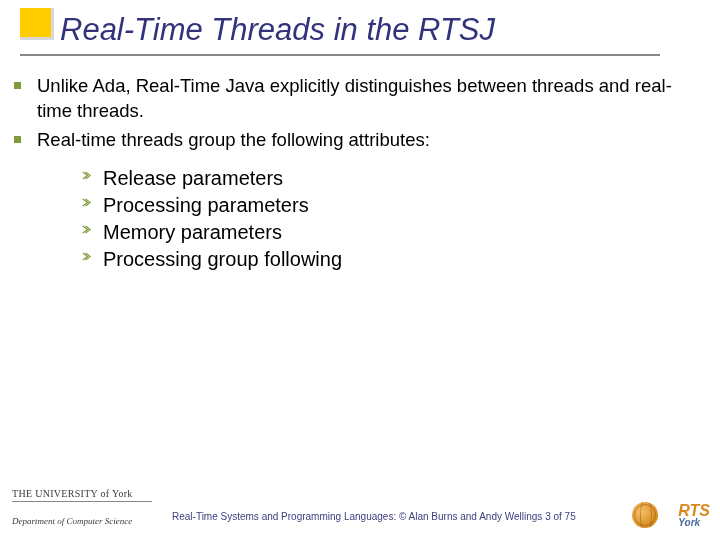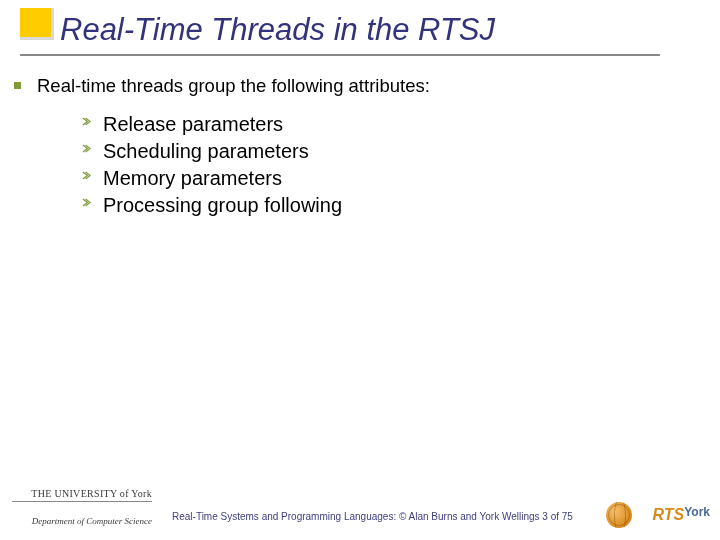--- a/index.html
+++ b/index.html
@@ -80,21 +80,20 @@
   .sub-text {
     font-size: 20px;
     color: #000000;
   }
   .footer {
     position: absolute;
     left: 0;
     bottom: 0;
     width: 720px;
     height: 54px;
-    text-align: right;
   }
   .uni-logo {
     position: absolute;
     left: 12px;
     bottom: 14px;
     width: 140px;
   }
   .uni-name {
     font-family: "Times New Roman", serif;
     font-size: 10px;
@@ -141,66 +140,71 @@
   .globe::before, .globe::after {
     content: "";
     position: absolute;
     border: 1px solid rgba(120,70,10,0.4);
     border-radius: 50%;
   }
   .globe::before { left: 2px; top: 2px; right: 2px; bottom: 2px; }
   .globe::after { left: 8px; top: -4px; width: 10px; height: 34px; }
   .rts-text {
     display: flex;
-    flex-direction: row;
+    flex-direction: column;
     line-height: 1;
     margin-left: 16px;
   }
   .rts-big {
     font-family: Arial, sans-serif;
     font-weight: bold;
     font-style: italic;
     font-size: 16px;
     color: #d88a1c;
   }
   .rts-small {
     font-family: Arial, sans-serif;
     font-weight: bold;
-    font-size: 12px;
+    font-style: italic;
+    font-size: 10px;
     color: #4a6a9a;
     margin-top: -1px;
   }
 </style>
 </head>
 <body>
 
 <div class="title-area">
   <div class="title-square"></div>
   <div class="title-text">Real-Time Threads in the RTSJ</div>
 </div>
 <div class="title-underline"></div>
 
 <div class="content">
   <div class="bullet-row">
     <div class="square-bullet"></div>
+    <div class="bullet-text">Unlike Ada, Real-Time Java explicitly distinguishes between threads and real-time threads.</div>
+  </div>
+  <div class="bullet-row">
+    <div class="square-bullet"></div>
     <div class="bullet-text">Real-time threads group the following attributes:</div>
   </div>
 
   <div class="sub-list">
     <div class="sub-row">
       <svg class="chevron-bullet" width="9" height="9" viewBox="0 0 10 10">
           <path d="M1 1 L6 5 L1 9 M4 1 L9 5 L4 9" stroke="#809a3b" stroke-width="1.4" fill="none"></path>
         </svg>
       <div class="sub-text">Release parameters</div>
     </div>
     <div class="sub-row">
       <svg class="chevron-bullet" width="9" height="9" viewBox="0 0 10 10">
           <path d="M1 1 L6 5 L1 9 M4 1 L9 5 L4 9" stroke="#809a3b" stroke-width="1.4" fill="none"></path>
         </svg>
-      <div class="sub-text">Scheduling parameters</div>
+      <div class="sub-text">Processing parameters</div>
     </div>
     <div class="sub-row">
       <svg class="chevron-bullet" width="9" height="9" viewBox="0 0 10 10">
           <path d="M1 1 L6 5 L1 9 M4 1 L9 5 L4 9" stroke="#809a3b" stroke-width="1.4" fill="none"></path>
         </svg>
       <div class="sub-text">Memory parameters</div>
     </div>
     <div class="sub-row">
       <svg class="chevron-bullet" width="9" height="9" viewBox="0 0 10 10">
           <path d="M1 1 L6 5 L1 9 M4 1 L9 5 L4 9" stroke="#809a3b" stroke-width="1.4" fill="none"></path>
@@ -210,21 +214,21 @@
   </div>
 </div>
 
 <div class="footer">
   <div class="uni-logo">
     <div class="uni-name">THE UNIVERSITY of York</div>
     <div class="uni-line"></div>
     <div class="uni-dept">Department of Computer Science</div>
   </div>
   <div class="footer-text">
-    <span>Real-Time Systems and Programming Languages: © Alan Burns and York Wellings</span>
+    <span>Real-Time Systems and Programming Languages: © Alan Burns and Andy Wellings</span>
     <span>3 of 75</span>
   </div>
   <div class="rts-logo">
     <div class="globe"></div>
     <div class="rts-text">
       <span class="rts-big">RTS</span>
       <span class="rts-small">York</span>
     </div>
   </div>
 </div>

